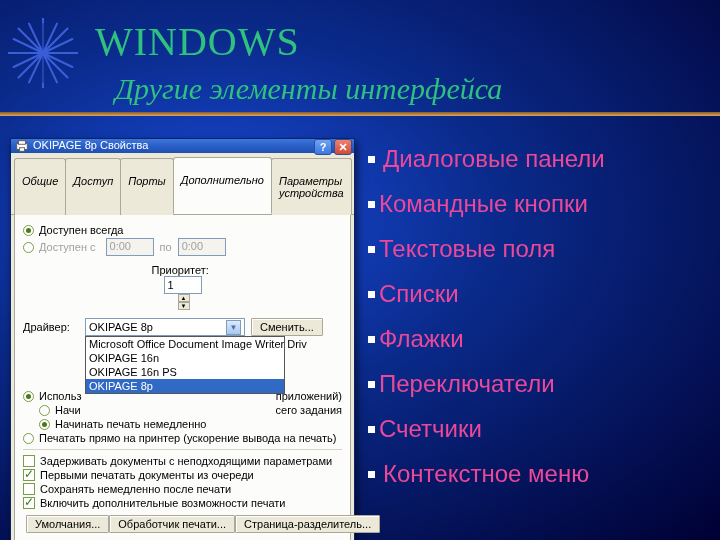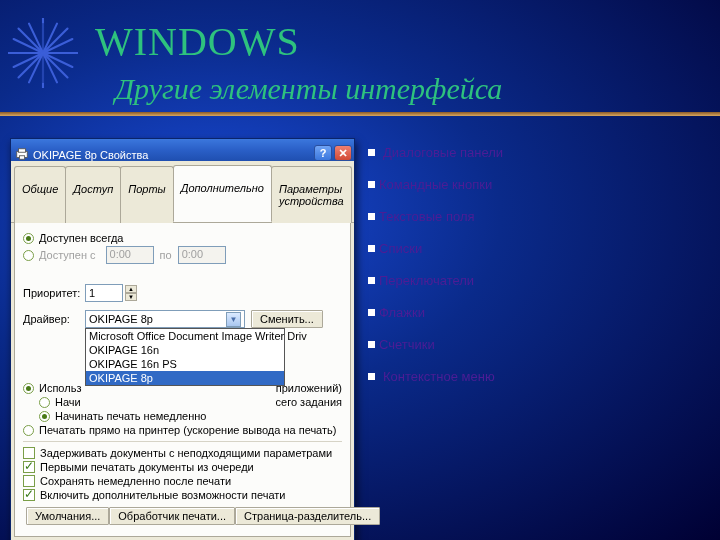--- a/index.html
+++ b/index.html
@@ -25,21 +25,21 @@
     font-style: italic; font-size: 30px; color: #2ec27e;
   }
   .underline {
     position: absolute; top: 112px; left: 0; width: 720px; height: 4px;
     background: linear-gradient(#8a5a2a, #d9a85f);
   }
 
   
   .bullets {
     position: absolute; top: 145px; left: 368px;
-    color: #4c1d95; font-family: Arial, sans-serif; font-size: 13px;
+    color: #ec4899; font-family: Arial, sans-serif; font-size: 24px;
   }
   .bullets li {
     list-style: none; margin: 0 0 17px 0;
     display: flex; align-items: center;
   }
   .bullets li::before {
     content: ""; display: inline-block;
     width: 7px; height: 7px; background: #fff;
     margin-right: 4px;
   }
@@ -47,23 +47,23 @@
 
   
   .dialog {
     position: absolute; top: 138px; left: 10px;
     width: 345px; background: #ece9d8;
     border: 1px solid #0a246a;
     box-shadow: 2px 4px 8px rgba(0,0,0,.6);
     font-size: 11px;
   }
   .titlebar {
-    height: 22px;
+    height: 14px;
     background: linear-gradient(#3b77dd, #2a5fc7 50%, #1f4fb0);
-    display: flex; align-items: flex-end; padding: 0 2px 0 4px;
+    display: flex; align-items: flex-start; padding: 0 2px 0 4px;
     color: #fff;
   }
   .titlebar .icon {
     width: 14px; height: 14px; margin-right: 4px;
     display: inline-flex; align-items: center; justify-content: center;
   }
   .titlebar .title { flex: 1; font-size: 11px; }
   .titlebar .btns { display: flex; gap: 2px; }
   .tbtn {
     width: 18px; height: 16px; border-radius: 3px;
@@ -180,22 +180,22 @@
 
 <div class="title-main">WINDOWS</div>
 <div class="title-sub">Другие элементы интерфейса</div>
 <div class="underline"></div>
 
 <ul class="bullets">
   <li class="sp">Диалоговые панели</li>
   <li>Командные кнопки</li>
   <li>Текстовые поля</li>
   <li>Списки</li>
+  <li>Флажки</li>
   <li>Переключатели</li>
-  <li>Флажки</li>
   <li>Счетчики</li>
   <li class="sp">Контекстное меню</li>
 </ul>
 
 <div class="dialog">
   <div class="titlebar">
     <span class="icon">
       <svg viewBox="0 0 16 16">
           <rect x="2" y="5" width="12" height="7" fill="#fff" stroke="#555"></rect>
           <rect x="4" y="2" width="8" height="4" fill="#fff" stroke="#555"></rect>
@@ -224,21 +224,21 @@
     </div>
     <div class="row">
       <span class="radio"></span>
       <span class="label disabled">Доступен с</span>
       <span style="width:10px"></span>
       <span class="timebox dis">0:00</span>
       <span class="po">по</span>
       <span class="timebox dis">0:00</span>
     </div>
 
-    <div class="row" style="margin-top:20px;">
+    <div class="row" style="margin-top:8px;flex-direction:column;">
       <span class="field-label">Приоритет:</span>
       <span class="spin">
         <span>1</span>
       </span>
       <span class="spinbtns">
         <span class="spinbtn">▲</span>
         <span class="spinbtn">▼</span>
       </span>
     </div>
 

